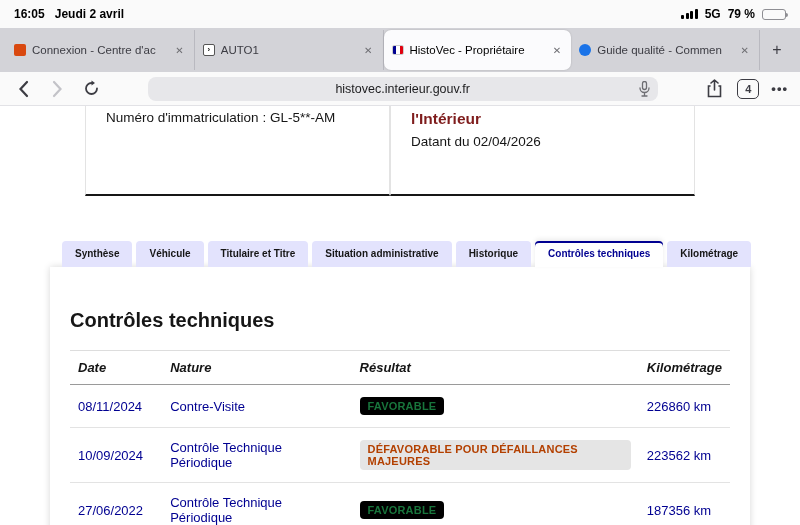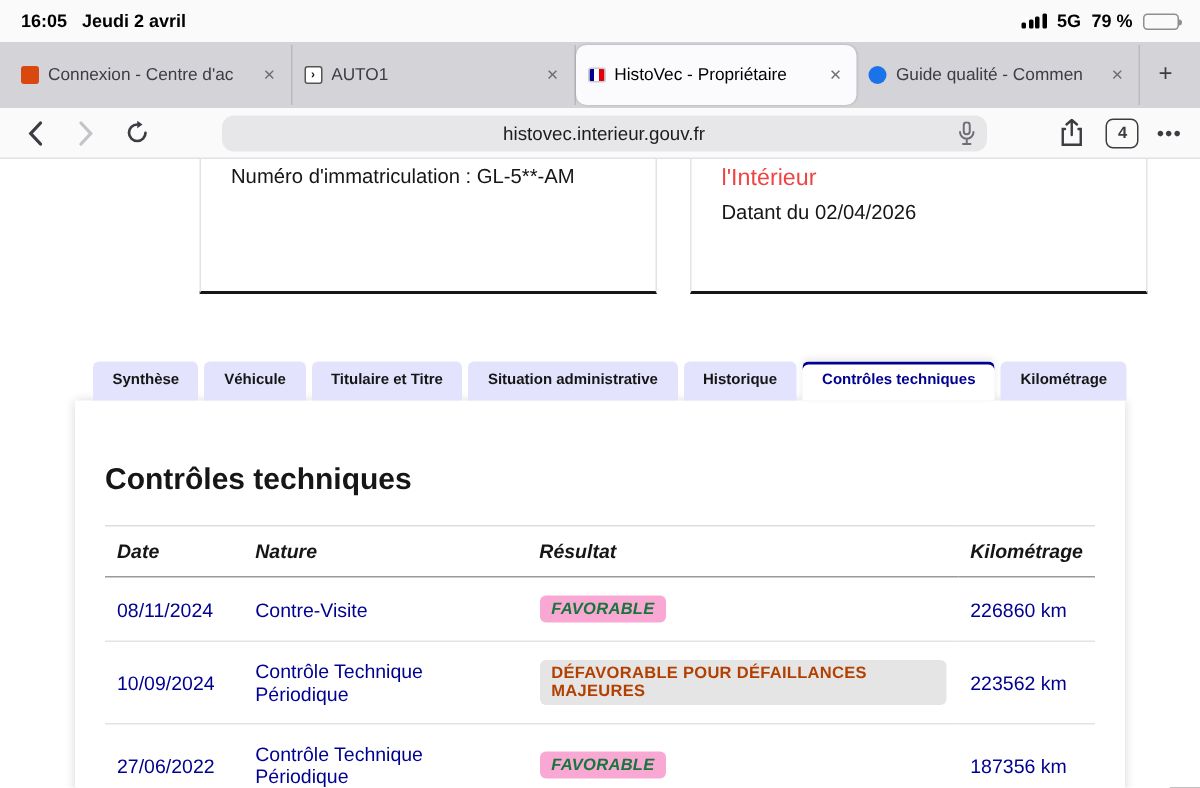--- a/index.html
+++ b/index.html
@@ -36,40 +36,40 @@
   .nav-bar { height:34px; background:#fafafa; display:flex; align-items:center; padding:0 12px; gap:12px; border-bottom:1px solid #e2e2e6; }
   .nav-icon { width:22px; height:22px; display:flex; align-items:center; justify-content:center; flex:0 0 auto; }
   .addr { flex:1; max-width:510px; margin:0 auto; height:24px; background:#e7e7ea; border-radius:8px; display:flex; align-items:center; justify-content:center; position:relative; font-size:12.5px; color:#1c1c1e; }
   .addr .mic { position:absolute; right:8px; top:4px; }
   .tabs-btn { width:22px; height:20px; border:1.6px solid #3c3c43; border-radius:5px; font-size:11px; font-weight:bold; color:#3c3c43; display:flex; align-items:center; justify-content:center; }
   .ellipsis { font-size:13px; letter-spacing:1px; color:#3c3c43; font-weight:bold; }
 
   
   .web { position:relative; height:433px; background:#fff; overflow:hidden; }
 
-  .cards { display:flex; gap:22px; padding:0 0 0 85px; height:90px;margin-left:48px; }
+  .cards { display:flex; padding:0 0 0 85px; height:90px; }
   .card { width:305px; border-left:1px solid #e3e3e3; border-right:1px solid #e3e3e3; border-bottom:2px solid #161616; padding:4px 20px 0 20px; overflow:hidden; }
   .card .line { font-size:13.5px; color:#161616; }
-  .card .blue-title { font-size:15.5px; font-weight:normal; color:#ef4444; margin-bottom:6px; }
+  .card .blue-title { font-size:15.5px; font-weight:bold; color:#7f1d1d; margin-bottom:6px; }
 
   .dsfr-tabs { display:flex; gap:4px; padding-left:62px; margin-top:45px; position:relative; z-index:3; white-space:nowrap; }
   .dsfr-tab { background:#e3e3fd; color:#161616; font-weight:bold; font-size:10px; padding:7px 13px 8px; border-radius:4px 4px 0 0; flex:0 0 auto; }
   .dsfr-tab.active { background:#fff; color:#000091; box-shadow:inset 0 2px 0 #000091, 0 -2px 5px rgba(0,0,0,.08); position:relative; }
 
   .panel { margin:0 50px; background:#fff; box-shadow:0 0 7px rgba(0,0,0,.16); height:268px; padding:20px; position:relative; z-index:2; overflow:hidden; }
   .section-title { font-size:20px; font-weight:bold; color:#161616; margin:22px 0 18px 0; }
 
   table.ct { width:100%; border-collapse:collapse; font-size:13px; }
   table.ct th { text-align:left; font-weight:bold; color:#161616; padding:9px 8px; border-top:1px solid #ddd; border-bottom:1px solid #9a9a9a;font-style:italic; }
   table.ct td { padding:12px 8px; border-bottom:1px solid #e3e3e3; vertical-align:middle; }
   table.ct th:nth-child(1){width:14%;} table.ct th:nth-child(2){width:29%;}
   table.ct th:nth-child(3){width:44%;} table.ct th:nth-child(4){width:13%;}
   .cell-blue { color:#000091; }
   .badge { display:inline-block; padding:3px 8px; border-radius:4px; font-size:11px; font-weight:bold; letter-spacing:.2px; }
-  .badge.success { background:#f9a8d4; color:#18753c;font-style:italic; }
+  .badge.success { background:#000000; color:#18753c; }
   .badge.error { background:#e5e5e5; color:#b34000; }
 
   .corner-curve { position:absolute; right:-14px; bottom:-16px; width:34px; height:34px; border-radius:50%; background:#000; z-index:9; }
   .corner-curve::after { content:""; position:absolute; right:10px; bottom:10px; width:32px; height:32px; border-radius:50%; background:#fff; }
 </style>
 </head>
 <body>
 
 <div class="status-bar">
   <div class="status-left">

